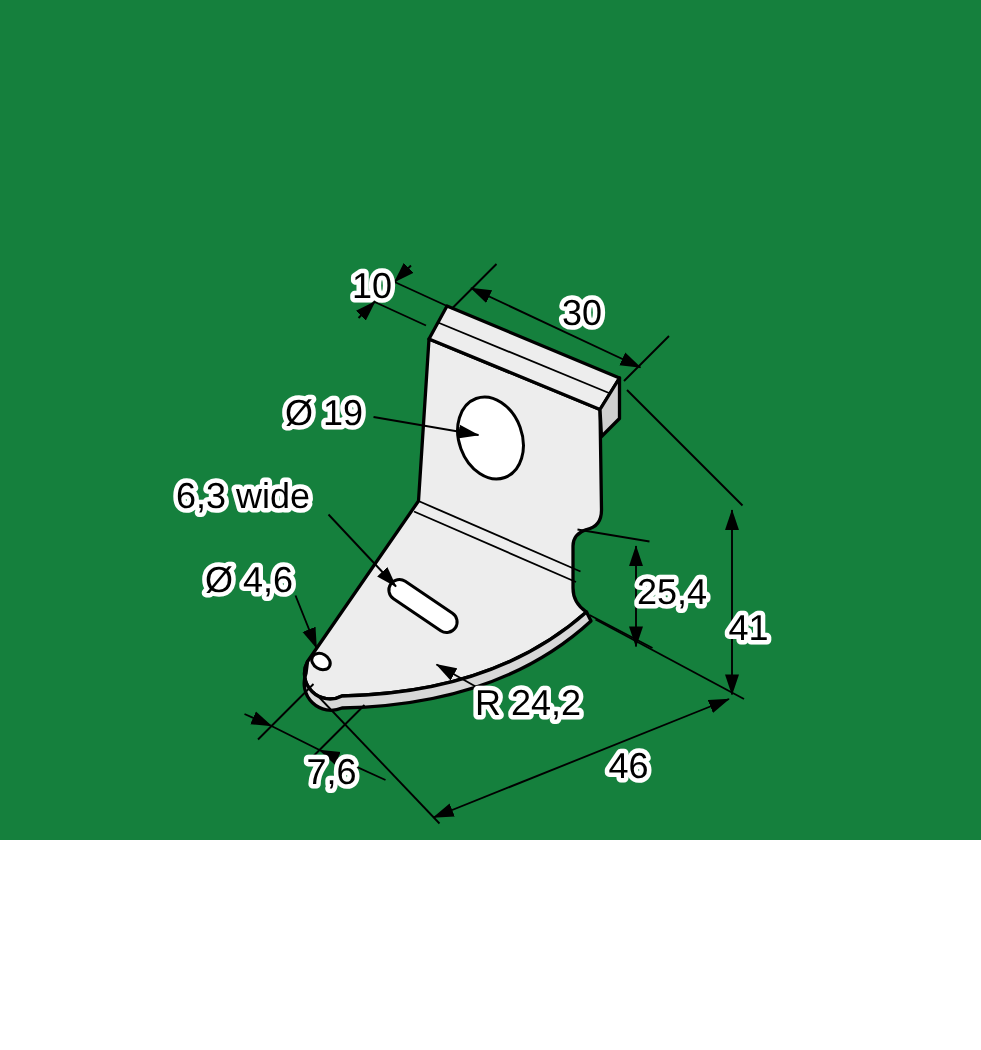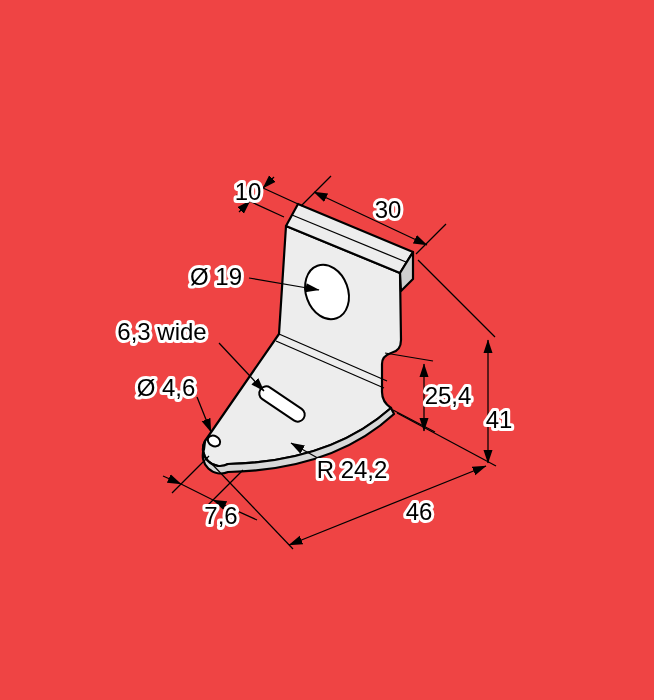--- a/index.html
+++ b/index.html
@@ -1,16 +1,16 @@
 <!DOCTYPE html>
 <html><head>
 <meta charset="utf-8">
 <style>
   html,body{margin:0;padding:0;background:#ffffff;}
-  .canvas-wrap{position:relative;width:654px;height:700px;background:#ef4444;overflow:hidden;}
+  .canvas-wrap{position:relative;width:654px;height:560px;background:#15803d;overflow:hidden;}
   svg{display:block;}
   .ln{stroke:#000;stroke-width:2.2;stroke-linejoin:round;stroke-linecap:round;}
   .thin{stroke:#000;stroke-width:1.25;fill:none;stroke-linecap:butt;}
   .feat{stroke:#000;stroke-width:2;}
   text.dim{
     font-family:"Liberation Sans", sans-serif;
     font-size:24px;
     fill:#000;
     text-anchor:middle;
     dominant-baseline:central;

